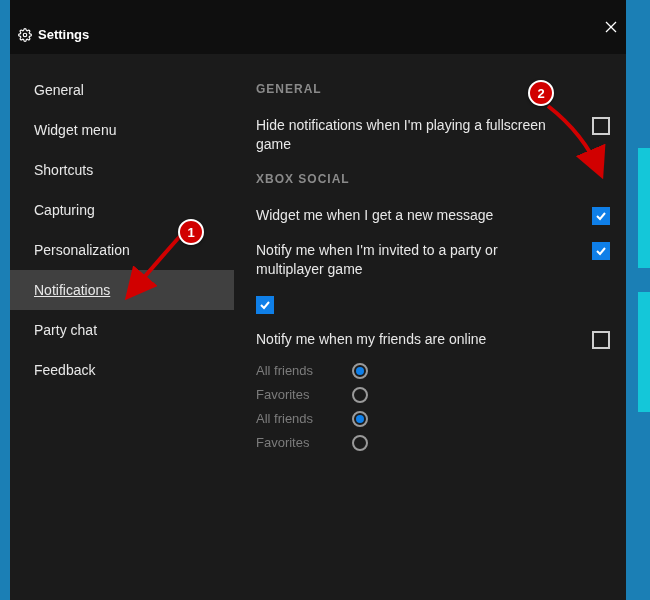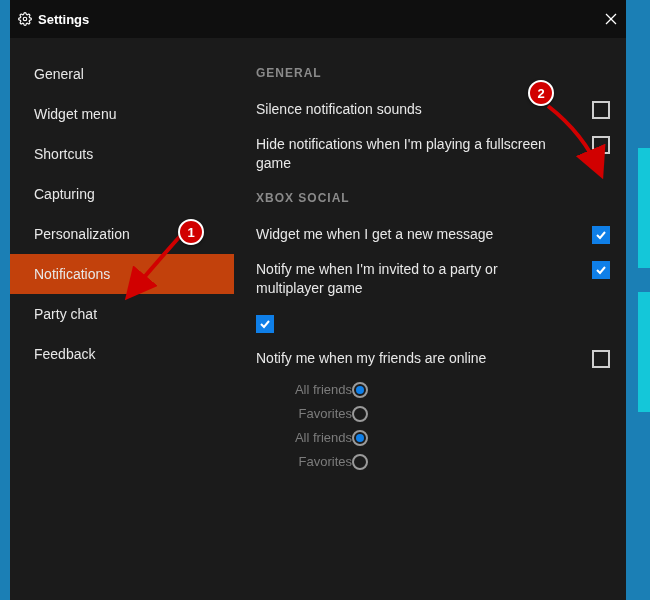--- a/index.html
+++ b/index.html
@@ -38,22 +38,22 @@
     height: 600px;
     background: #1b1b1b;
     color: #e6e6e6;
     display: flex;
     flex-direction: column;
   }
   .titlebar {
     height: 30px;
     background: #0f0f0f;
     display: flex;
-    align-items: center;
-    padding: 4px 8px;
+    align-items: flex-end;
+    padding: 12px 8px;
     color: #fff;
     font-size: 13px;
   }
   .titlebar .gear {
     display: inline-flex;
     align-items: center;
     margin-right: 6px;
   }
   .titlebar .title {
     font-weight: 600;
@@ -76,21 +76,22 @@
     width: 224px;
     background: #1b1b1b;
     padding-top: 16px;
   }
   .sidebar .item {
     padding: 12px 24px;
     font-size: 14px;
     color: #e8e8e8;
   }
   .sidebar .item.selected {
-    background: #c2410c;
+    background: #404040;
+    text-decoration: underline;
   }
   .content {
     flex: 1;
     padding: 22px 16px 10px 22px;
     font-size: 14px;
     color: #e8e8e8;
   }
   .section-header {
     letter-spacing: 1px;
     font-size: 12px;
@@ -129,21 +130,20 @@
 
   .radio-row {
     display: flex;
     align-items: center;
     padding: 4px 0;
     color: #7c7c7c;
     font-size: 13px;
   }
   .radio-row .rlabel {
     width: 96px;
-    text-align: right;
   }
   .radio {
     width: 16px;
     height: 16px;
     border-radius: 50%;
     border: 2px solid #9a9a9a;
     box-sizing: border-box;
     display: flex;
     align-items: center;
     justify-content: center;
@@ -216,24 +216,20 @@
         <div class="item selected"><span>Notifications</span></div>
         <div class="item"><span>Party chat</span></div>
         <div class="item"><span>Feedback</span></div>
       </div>
 
       <div class="content">
 
         <div class="section-header">GENERAL</div>
 
         <div class="row">
-          <div class="label">Silence notification sounds</div>
-          <div class="cb unchecked"></div>
-        </div>
-        <div class="row">
           <div class="label">Hide notifications when I'm playing a fullscreen game</div>
           <div class="cb unchecked"></div>
         </div>
 
         <div class="section-header" style="margin-top:8px">XBOX SOCIAL</div>
 
         <div class="row">
           <div class="label">Widget me when I get a new message</div>
           <div class="cb checked">
             <svg width="12" height="12" viewBox="0 0 12 12">

